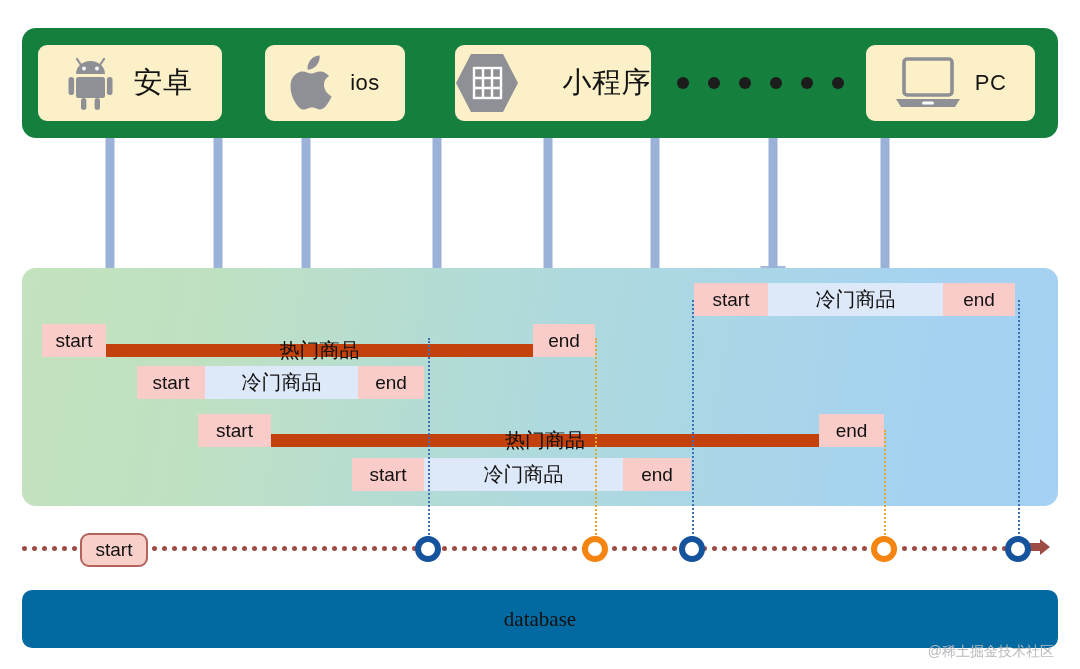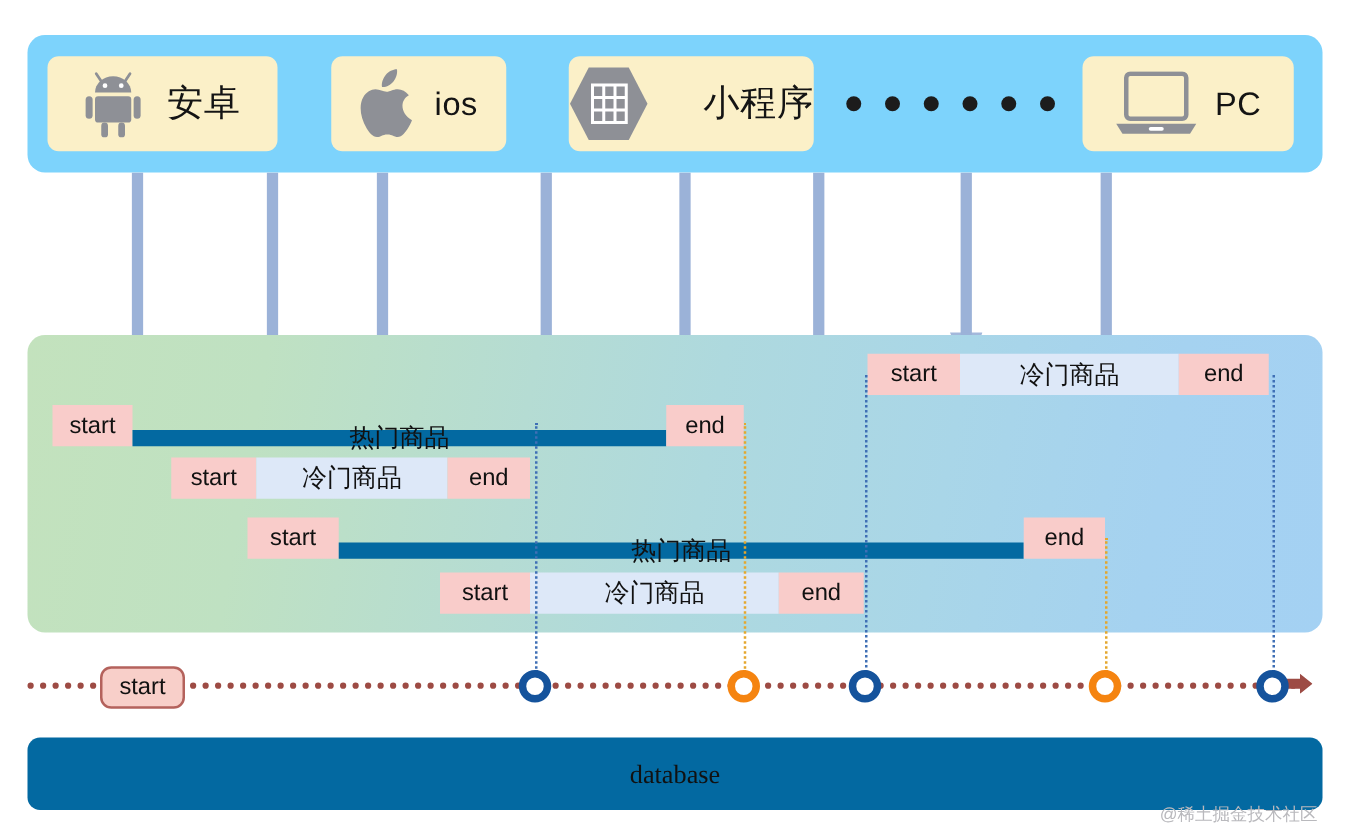--- a/index.html
+++ b/index.html
@@ -8,33 +8,33 @@
     background: #ffffff;
     font-family: "Liberation Sans", "DejaVu Sans", sans-serif;
     overflow: hidden;
   }
   #stage { position: relative; width: 1080px; height: 669px; }
 
   
   .platform-bar {
     position: absolute;
     left: 22px; top: 28px; width: 1036px; height: 110px;
-    background: #7dd3fc;
+    background: #15803d;
     border-radius: 14px;
   }
   .platform-card {
     position: absolute;
     top: 17px; height: 76px;
     background: #fbf0c8;
     border-radius: 9px;
     display: flex; align-items: center; justify-content: center;
     gap: 14px;
   }
   .platform-label {
-    font-size: 26px; color: #141414; letter-spacing: .5px;
+    font-size: 22px; color: #141414; letter-spacing: .5px;
     white-space: nowrap;
   }
   .platform-label.cjk { font-size: 29px; font-weight: 500; }
   .pf-icon { display: block; flex: none; }
   .dots-group {
     position: absolute; top: 17px; height: 76px;
     display: flex; align-items: center; justify-content: center; gap: 19px;
   }
   .dots-group .dot {
     width: 12px; height: 12px; border-radius: 50%; background: #1c1c1c;
@@ -57,21 +57,21 @@
   .bar {
     position: absolute; height: 33px;
     display: flex; align-items: stretch;
     font-size: 19px; color: #111;
   }
   .seg {
     display: flex; align-items: center; justify-content: center;
     white-space: nowrap;
   }
   .seg-start, .seg-end { background: #f9ccca; }
-  .seg-body-hot  { background: #0369a1; margin-top: 20px; }
+  .seg-body-hot  { background: #c2410c; margin-top: 20px; }
   .seg-body-cold { background: #dde8f8; }
   .seg.cjk { font-size: 20px; }
 
   
   .guide { position: absolute; width: 0; border-left: 2px dotted #3f6fb5; }
   .guide.orange { border-left-color: #e5a72c; }
 
   
   .timeline-line {
     position: absolute;

